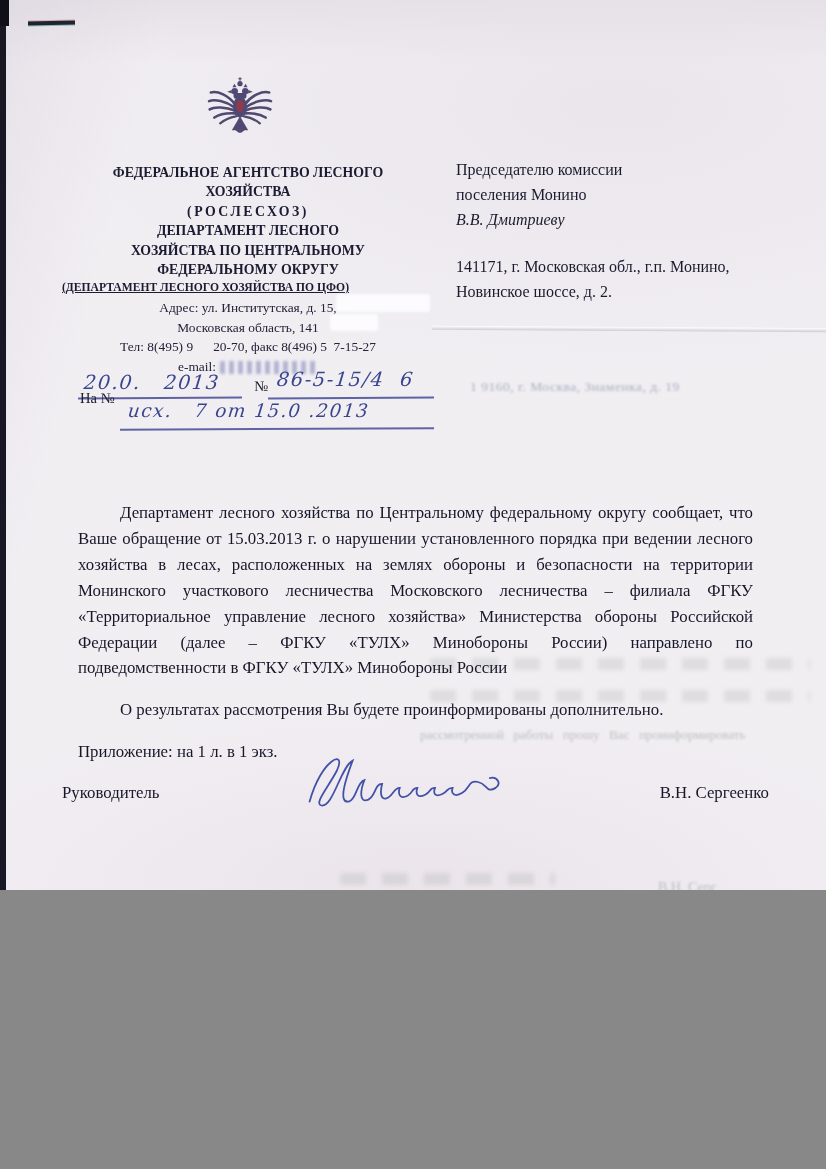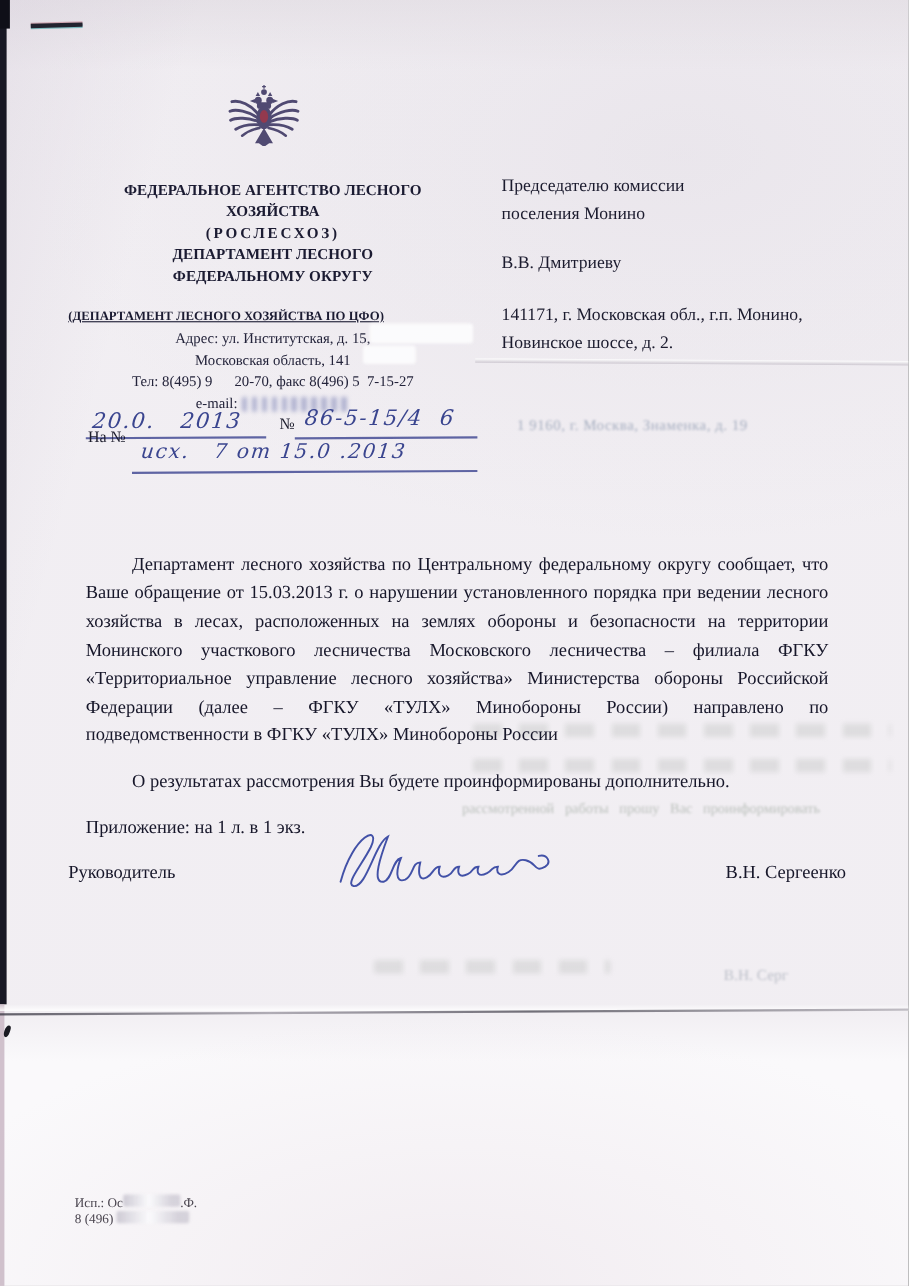--- a/index.html
+++ b/index.html
@@ -1,17 +1,17 @@
 <!DOCTYPE html>
 <html><head>
 <meta charset="utf-8">
 <style>
   html,body{margin:0;padding:0;background:#888;}
   .paper{
-    position:relative;width:826px;height:1169px;margin:0 auto;overflow:hidden;
+    position:relative;width:826px;height:890px;margin:0 auto;overflow:hidden;
     background:
       linear-gradient(180deg, rgba(210,200,212,.22) 918px, rgba(210,200,212,.0) 965px),
       linear-gradient(105deg, rgba(222,216,226,.5), rgba(255,255,255,0) 16%),
       linear-gradient(180deg, #ebe8ec 0px, rgba(255,255,255,0) 64px),
       radial-gradient(120% 50% at 75% 12%, rgba(233,230,236,.55), rgba(255,255,255,0) 60%),
       radial-gradient(90% 30% at 50% 100%, rgba(236,228,234,.6), rgba(255,255,255,0) 70%),
       #faf9fb;
     font-family:"Liberation Serif", serif;color:#1c1c2c;
   }
   .abs{position:absolute;}
@@ -32,21 +32,21 @@
   .pre{white-space:pre-wrap;}
   .patch{position:absolute;background:rgba(252,252,253,.94);filter:blur(1.3px);border-radius:3px;}
   .email-smudge{display:inline-block;width:98px;height:13px;margin-left:4px;border-radius:2px;vertical-align:middle;
     background:repeating-linear-gradient(90deg, rgba(66,76,150,.38) 0 5px, rgba(250,250,252,.25) 5px 9px);filter:blur(1.8px);}
   
   .hand{font-family:"DejaVu Serif", serif;font-style:italic;color:#3a458f;letter-spacing:1.5px;transform:skewX(-6deg);}
   .ref-label{font-size:14.5px;color:#1c1c2c;}
   .uline{position:absolute;height:1.7px;background:#39418f;opacity:.8;transform:rotate(-.3deg);}
   
   .recipient{left:456px;top:157px;width:360px;font-size:16px;line-height:25px;color:#1b1b2e;}
-  .recipient .gap-name{margin-top:20px;}
+  .recipient .gap-name{font-style:italic;}
   .recipient .gap-addr{margin-top:22px;}
   
   .ghost{position:absolute;color:rgba(95,115,145,.5);filter:blur(1px);}
   .ghost-green{color:rgba(115,130,115,.42);}
   .ghost-bar{position:absolute;height:12px;border-radius:2px;filter:blur(2.2px);
     background:repeating-linear-gradient(90deg, rgba(128,138,128,.17) 0 26px, rgba(255,255,255,0) 26px 42px);}
   
   .body-text{left:62px;top:484px;width:707px;font-size:16.8px;line-height:25.9px;text-align:justify;color:#17172a;}
   .body-text p{margin:16px;text-indent:42px;}
   .attachment{margin-top:15px;text-indent:0 !important;text-align:left;}
@@ -99,20 +99,21 @@
     </g>
     <path d="M60 15 v-6 M57 11.5 h6" stroke="#504a72" stroke-width="2"></path>
     <ellipse cx="60" cy="58" rx="6.5" ry="10" fill="#93394e"></ellipse>
   </svg>
 
   <div class="abs letterhead">
     <div>ФЕДЕРАЛЬНОЕ АГЕНТСТВО ЛЕСНОГО</div>
     <div>ХОЗЯЙСТВА</div>
     <div class="ls">(РОСЛЕСХОЗ)</div>
     <div>ДЕПАРТАМЕНТ ЛЕСНОГО</div>
+    <div>ХОЗЯЙСТВА ПО ЦЕНТРАЛЬНОМУ</div>
     <div>ФЕДЕРАЛЬНОМУ ОКРУГУ</div>
   </div>
   <div class="abs org-short">(ДЕПАРТАМЕНТ ЛЕСНОГО ХОЗЯЙСТВА ПО ЦФО)</div>
 
   <div class="abs addr-block">
     <div class="pre">Адрес: ул. Институтская, д. 15,</div>
     <div class="pre">Московская область, 141</div>
     <div class="pre">Тел: 8(495) 9      20-70, факс 8(496) 5  7-15-27</div>
     <div>
       <span>e-mail:</span><span class="email-smudge"></span>

